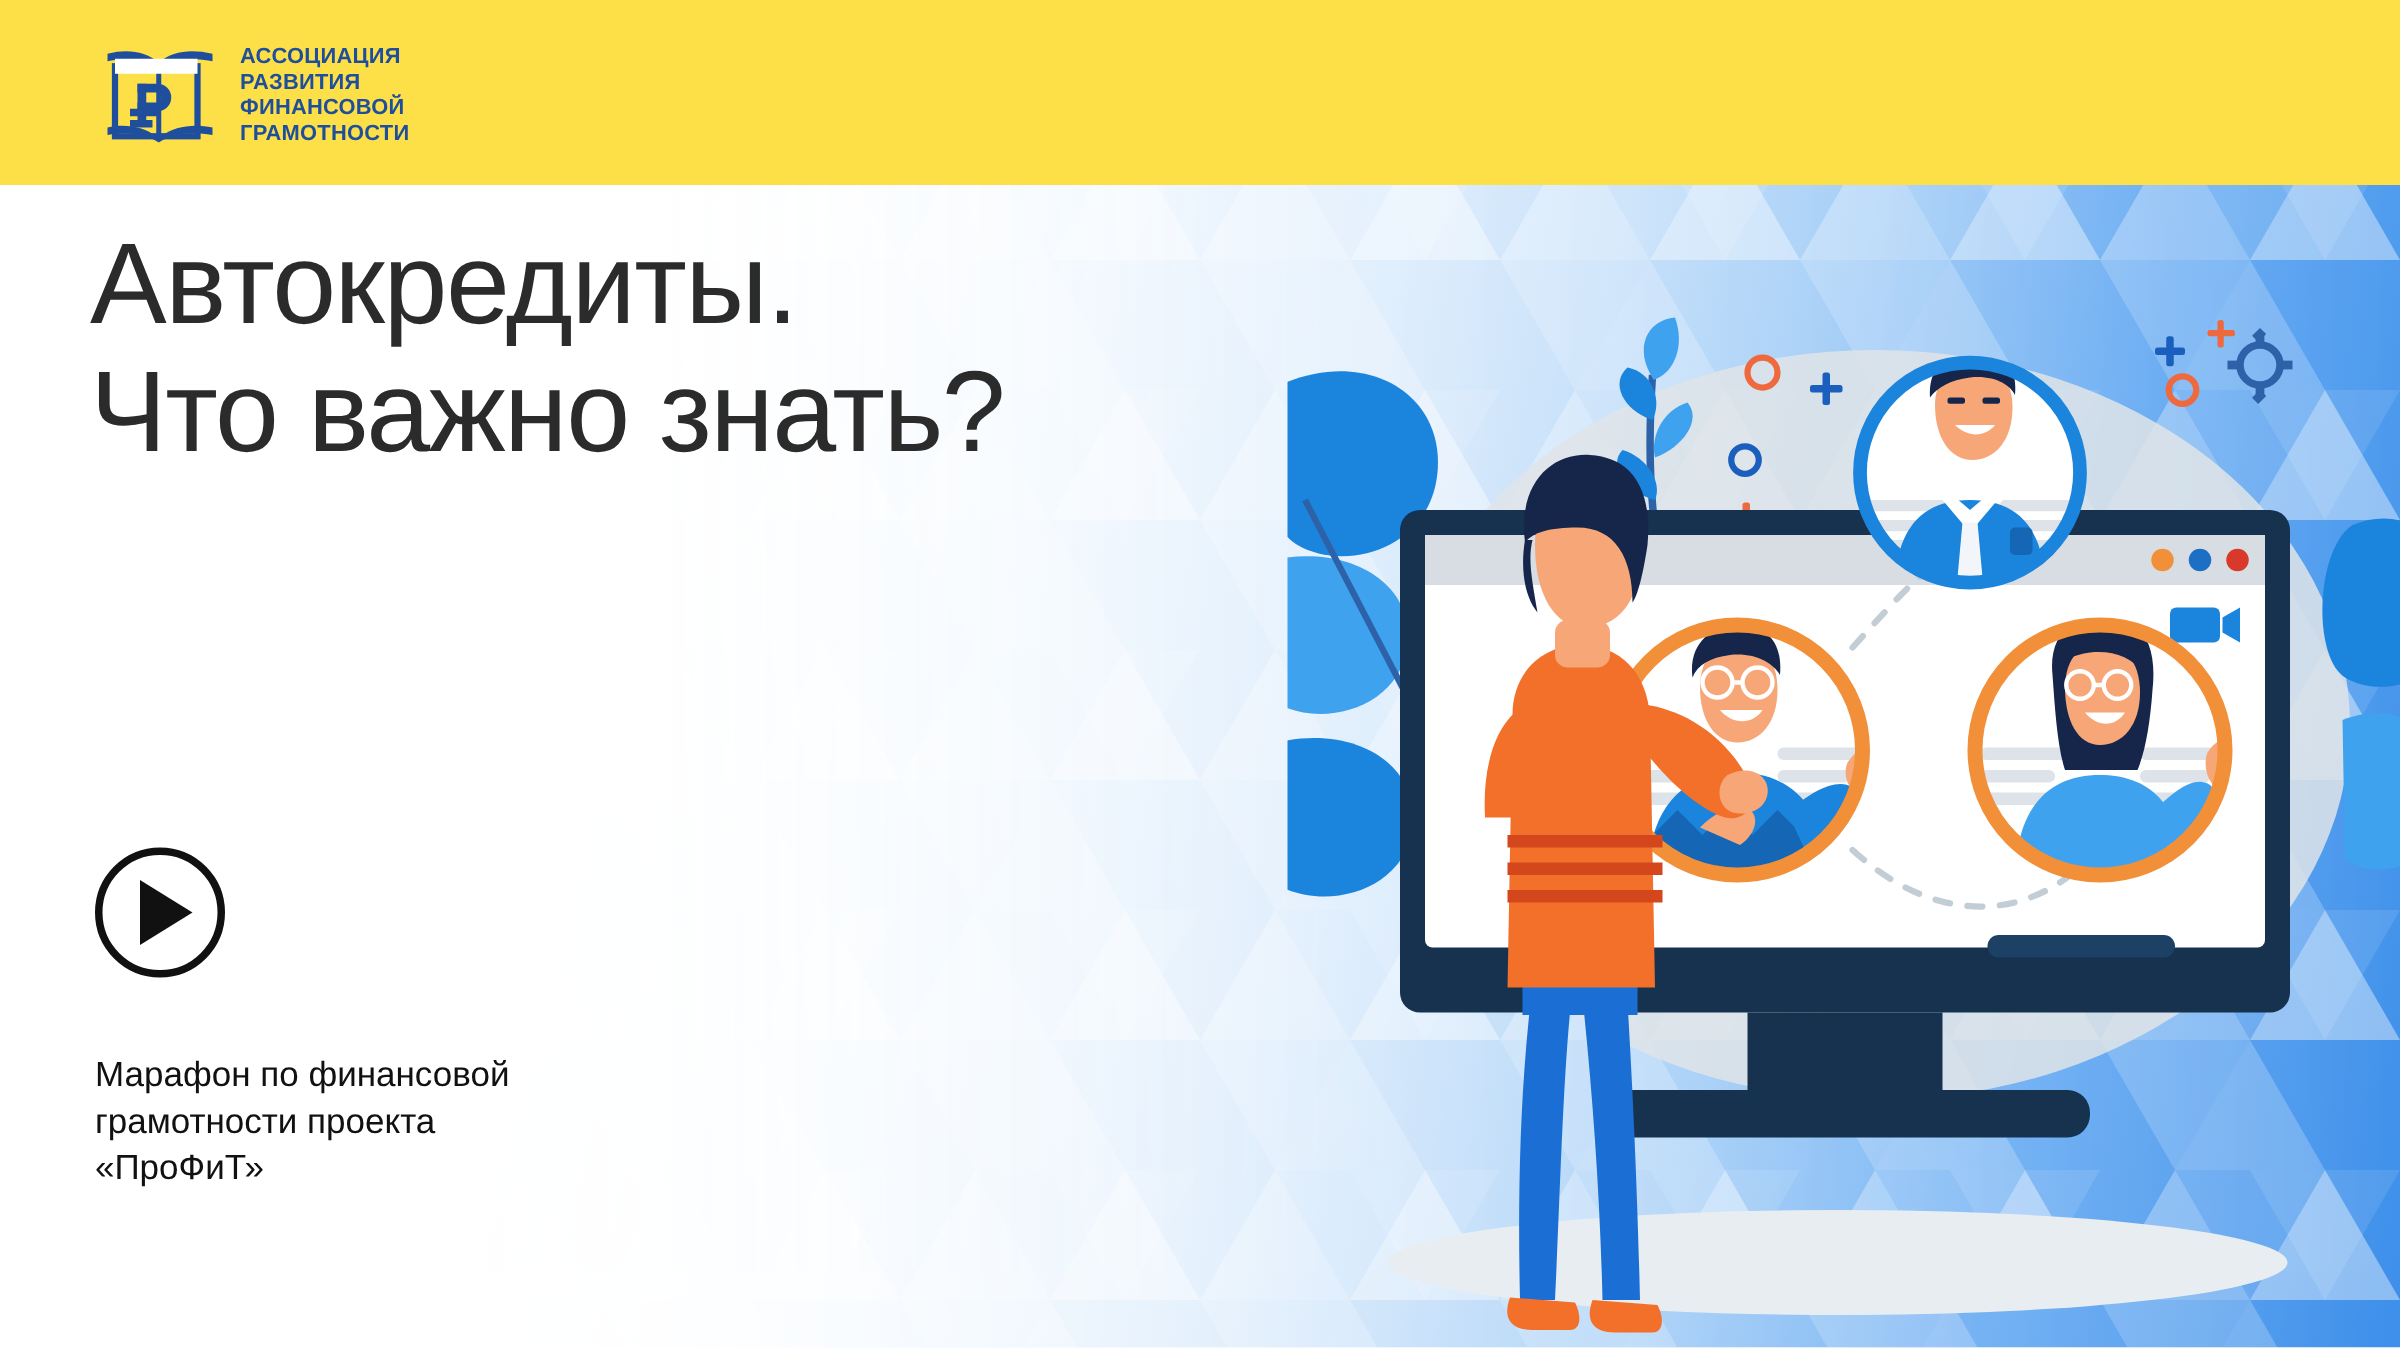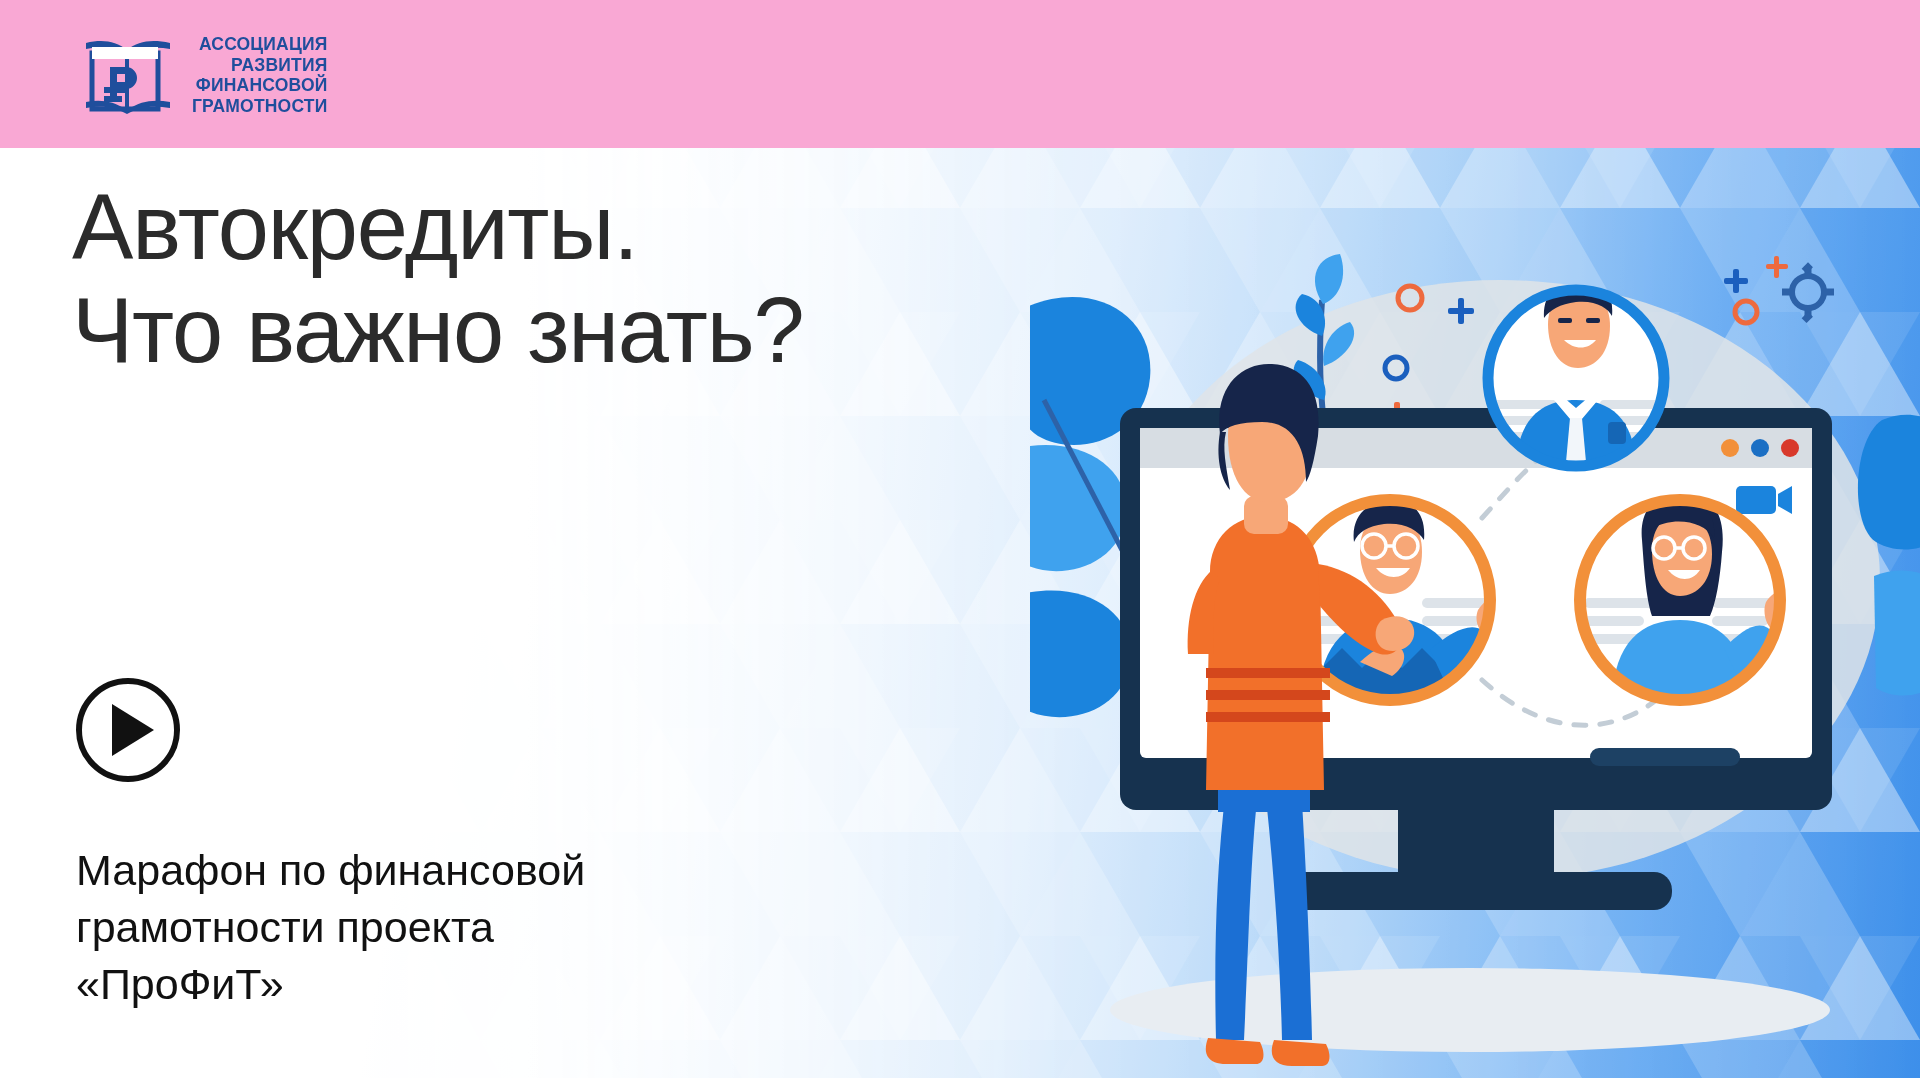--- a/index.html
+++ b/index.html
@@ -14,21 +14,21 @@
   
   .bg-base{
     position:absolute; inset:0;
     background:linear-gradient(100deg,#ffffff 0%,#ffffff 26%,#eef6fe 40%,#d3e7fb 55%,#9fcbf6 70%,#64a9f2 84%,#3d8fea 100%);
   }
   .tri-layer{ position:absolute; inset:0; }
 
   
   .header{
     position:absolute; left:0; top:0; width:1920px; height:148px;
-    background:#f9a8d4; z-index:40;text-align:right;
+    background:#fde047; z-index:40;
   }
   .header-inner{ position:absolute; left:80px; top:34px; display:flex; align-items:center; gap:34px; }
 
   
   .arfg{ display:flex; align-items:center; gap:16px; }
   .arfg-mark{ width:96px; height:80px; position:relative; }
   .arfg-text{
     font-size:17.5px; font-weight:700; line-height:1.18; color:#1f4e9c;
     letter-spacing:.2px; white-space:pre-line;
   }
@@ -59,21 +59,21 @@
     border-top:26px solid transparent; border-bottom:26px solid transparent;
     border-left:42px solid #111111;
   }
   .date-text{
     font-size:66px; font-weight:800; color:#2b4f9e; letter-spacing:-.5px; white-space:nowrap;
   }
 
   
   .desc{
     position:absolute; left:76px; top:842px; z-index:30;
-    font-size:43px; line-height:1.32; color:#111111; font-weight:400;
+    font-size:28px; line-height:1.32; color:#111111; font-weight:400;
     white-space:pre-line;
   }
 
   
   .illus{ position:absolute; left:1030px; top:250px; width:890px; height:828px; z-index:20; }
 </style>
 </head>
 <body>
 
 <div class="stage">

